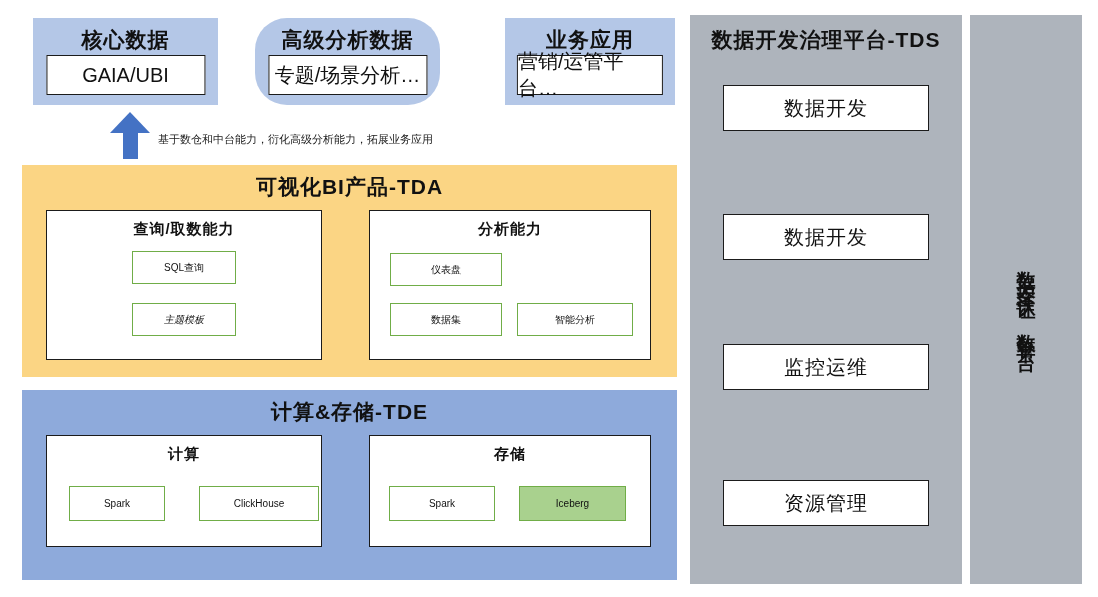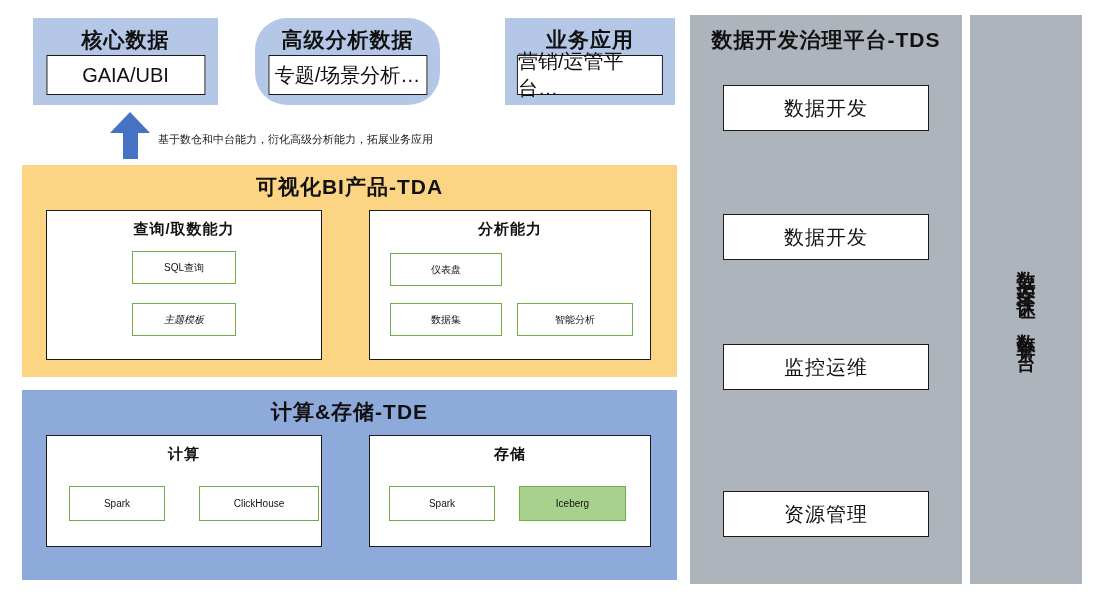--- a/index.html
+++ b/index.html
@@ -66,21 +66,21 @@
   .pos-tds{left:690px;top:15px;width:272px;height:569px;background:var(--gray_col);}
   .pos-tds .group-title{padding-top:11px;}
   .tds-item{
     position:absolute;left:50%;transform:translateX(-50%);
     width:206px;height:46px;background:#fff;border:1.5px solid var(--box_border);
     display:flex;align-items:center;justify-content:center;font-size:20px;box-sizing:border-box;letter-spacing:1px;
   }
   .pos-tds-0{top:70px;}
   .pos-tds-1{top:199px;}
   .pos-tds-2{top:329px;}
-  .pos-tds-3{top:476px;}
+  .pos-tds-3{top:465px;}
   
   .pos-sec{left:970px;top:15px;width:112px;height:569px;background:var(--gray_col);
     display:flex;align-items:center;justify-content:center;}
   .vertical-title{
     writing-mode:vertical-rl;text-orientation:upright;
     font-weight:bold;font-size:19px;letter-spacing:6px;color:#111;
   }
 </style>
 </head>
 <body>

